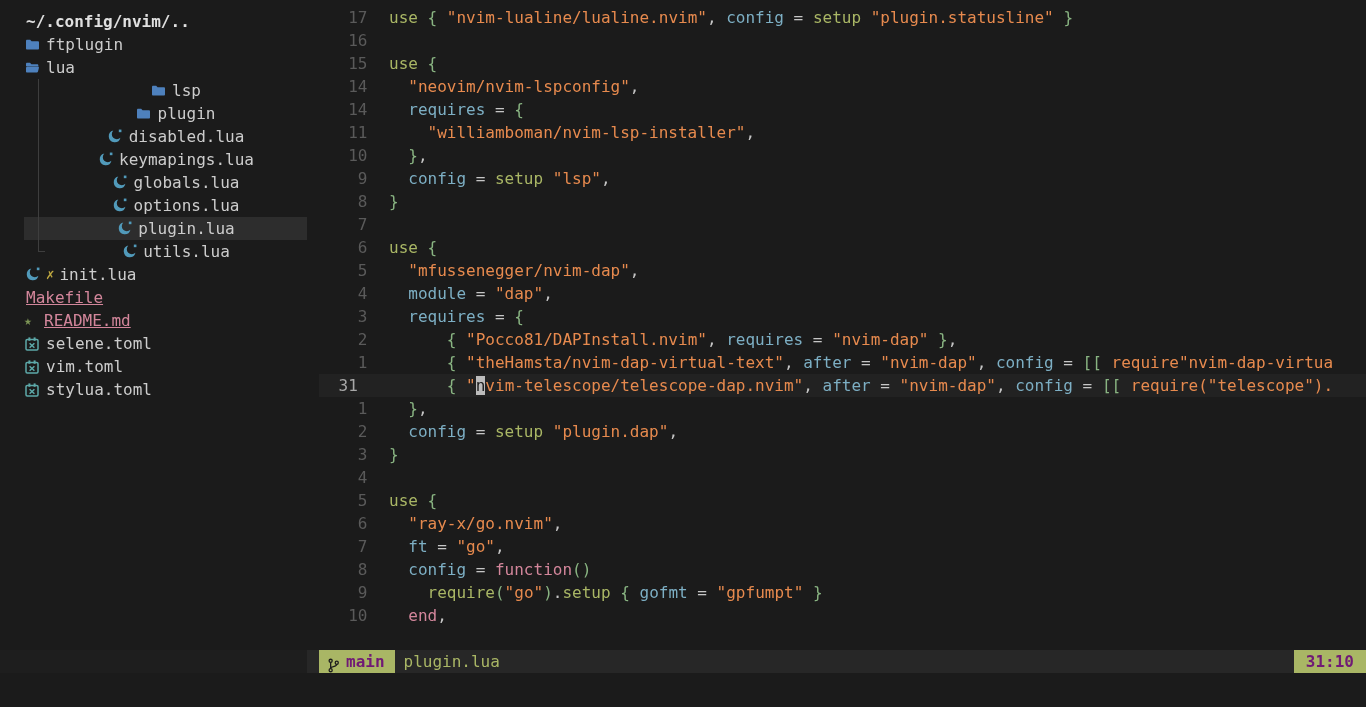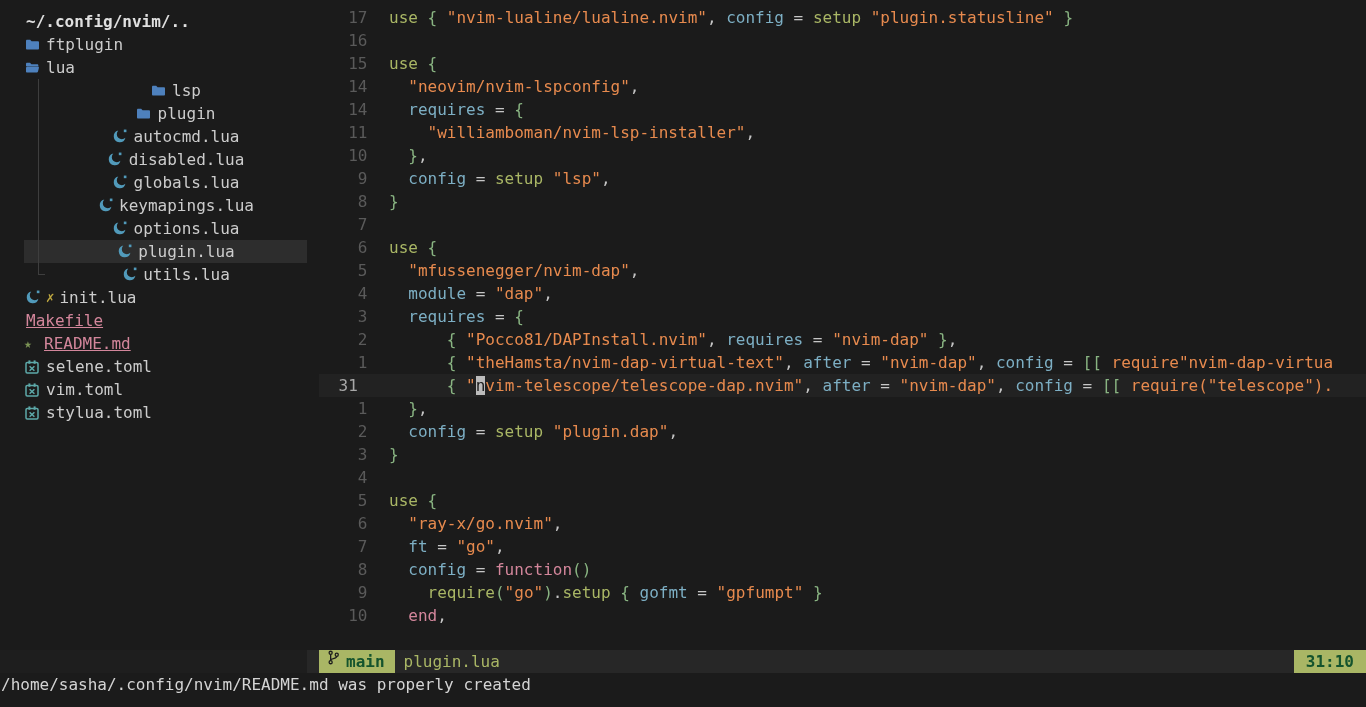--- a/index.html
+++ b/index.html
@@ -39,21 +39,21 @@
   .tk-s { color:var(--orange); }
   .tk-b { color:var(--blue); }
   .tk-k { color:var(--pink); }
   .tk-t { color:var(--teal); }
   .tk-p { color:var(--fg); }
   .tk-cur { background:var(--cursor); color:#1b1b1b; }
 
   
   #statusline { position:absolute; left:0; top:650px; width:1366px; height:23px; background:var(--sl-left); display:flex; }
   #sl-right { position:absolute; left:307px; top:0; width:1059px; height:23px; background:var(--sl-bg); display:flex; align-items:center; }
-  .sl-chip { height:23px; display:flex; align-items:flex-start; background:var(--green); color:#14532d; font-weight:bold; }
+  .sl-chip { height:23px; display:flex; align-items:flex-end; background:var(--green); color:#701a75; font-weight:bold; }
   #branch-chip { padding:0 10px 0 8px; margin-left:12px; }
   #branch-chip svg { margin-right:6px; }
   #sl-file { color:var(--green); margin-left:9px; }
   #pos-chip { margin-left:auto; padding:0 12px; }
 
   
   #msgline { position:absolute; left:0; top:673px; width:1366px; height:23px; padding-left:1px; color:var(--msgfg); white-space:pre; }
 </style>
 </head>
 <body>
@@ -99,51 +99,41 @@
           <span class="tlabel">plugin</span>
         </div>
         <div class="tree-row d1 hasicon">
           <div class="guide"></div>
           <span class="ticon" style="color: var(--luablue);">
             <svg width="15" height="15" viewBox="0 0 16 16">
               <path fill="currentColor" d="M14.3 9.3 A6.3 6.3 0 1 1 6.7 1.7 A5 5 0 0 0 14.3 9.3 Z"></path>
               <rect fill="currentColor" x="12.6" y="0.6" width="2.8" height="2.8"></rect>
             </svg>
           </span>
-          <span class="tlabel">autocmd.lua</span>
-        </div>
-        <div class="tree-row d1 hasicon">
-          <div class="guide"></div>
-          <span class="ticon" style="color: var(--luablue);">
-            <svg width="15" height="15" viewBox="0 0 16 16">
-              <path fill="currentColor" d="M14.3 9.3 A6.3 6.3 0 1 1 6.7 1.7 A5 5 0 0 0 14.3 9.3 Z"></path>
-              <rect fill="currentColor" x="12.6" y="0.6" width="2.8" height="2.8"></rect>
-            </svg>
-          </span>
           <span class="tlabel">disabled.lua</span>
         </div>
         <div class="tree-row d1 hasicon">
           <div class="guide"></div>
           <span class="ticon" style="color: var(--luablue);">
             <svg width="15" height="15" viewBox="0 0 16 16">
               <path fill="currentColor" d="M14.3 9.3 A6.3 6.3 0 1 1 6.7 1.7 A5 5 0 0 0 14.3 9.3 Z"></path>
               <rect fill="currentColor" x="12.6" y="0.6" width="2.8" height="2.8"></rect>
             </svg>
           </span>
+          <span class="tlabel">keymapings.lua</span>
+        </div>
+        <div class="tree-row d1 hasicon">
+          <div class="guide"></div>
+          <span class="ticon" style="color: var(--luablue);">
+            <svg width="15" height="15" viewBox="0 0 16 16">
+              <path fill="currentColor" d="M14.3 9.3 A6.3 6.3 0 1 1 6.7 1.7 A5 5 0 0 0 14.3 9.3 Z"></path>
+              <rect fill="currentColor" x="12.6" y="0.6" width="2.8" height="2.8"></rect>
+            </svg>
+          </span>
           <span class="tlabel">globals.lua</span>
-        </div>
-        <div class="tree-row d1 hasicon">
-          <div class="guide"></div>
-          <span class="ticon" style="color: var(--luablue);">
-            <svg width="15" height="15" viewBox="0 0 16 16">
-              <path fill="currentColor" d="M14.3 9.3 A6.3 6.3 0 1 1 6.7 1.7 A5 5 0 0 0 14.3 9.3 Z"></path>
-              <rect fill="currentColor" x="12.6" y="0.6" width="2.8" height="2.8"></rect>
-            </svg>
-          </span>
-          <span class="tlabel">keymapings.lua</span>
         </div>
         <div class="tree-row d1 hasicon">
           <div class="guide"></div>
           <span class="ticon" style="color: var(--luablue);">
             <svg width="15" height="15" viewBox="0 0 16 16">
               <path fill="currentColor" d="M14.3 9.3 A6.3 6.3 0 1 1 6.7 1.7 A5 5 0 0 0 14.3 9.3 Z"></path>
               <rect fill="currentColor" x="12.6" y="0.6" width="2.8" height="2.8"></rect>
             </svg>
           </span>
           <span class="tlabel">options.lua</span>
@@ -262,15 +252,14 @@
             <path d="M4.5 5.1 v7.8 M12 7.5 c0 3.4 -7.5 2.4 -7.5 4.9"></path>
           </g>
         </svg>
         <span>main</span>
       </div>
       <span id="sl-file">plugin.lua</span>
       <div class="sl-chip" id="pos-chip">31:10</div>
     </div>
   </div>
 
-  <div id="msgline">/home/sasha/.config/nvim/README.md was properly created</div>
 
 </div>
 
 </body></html>

